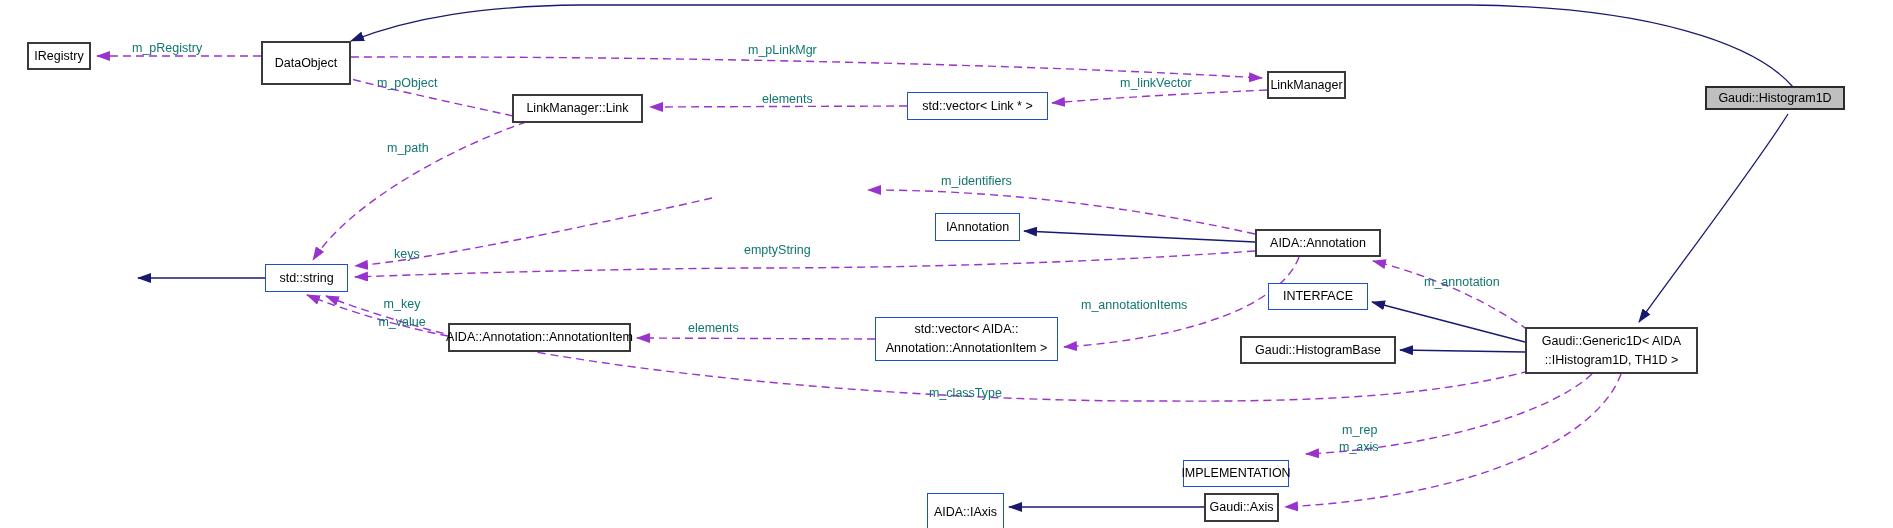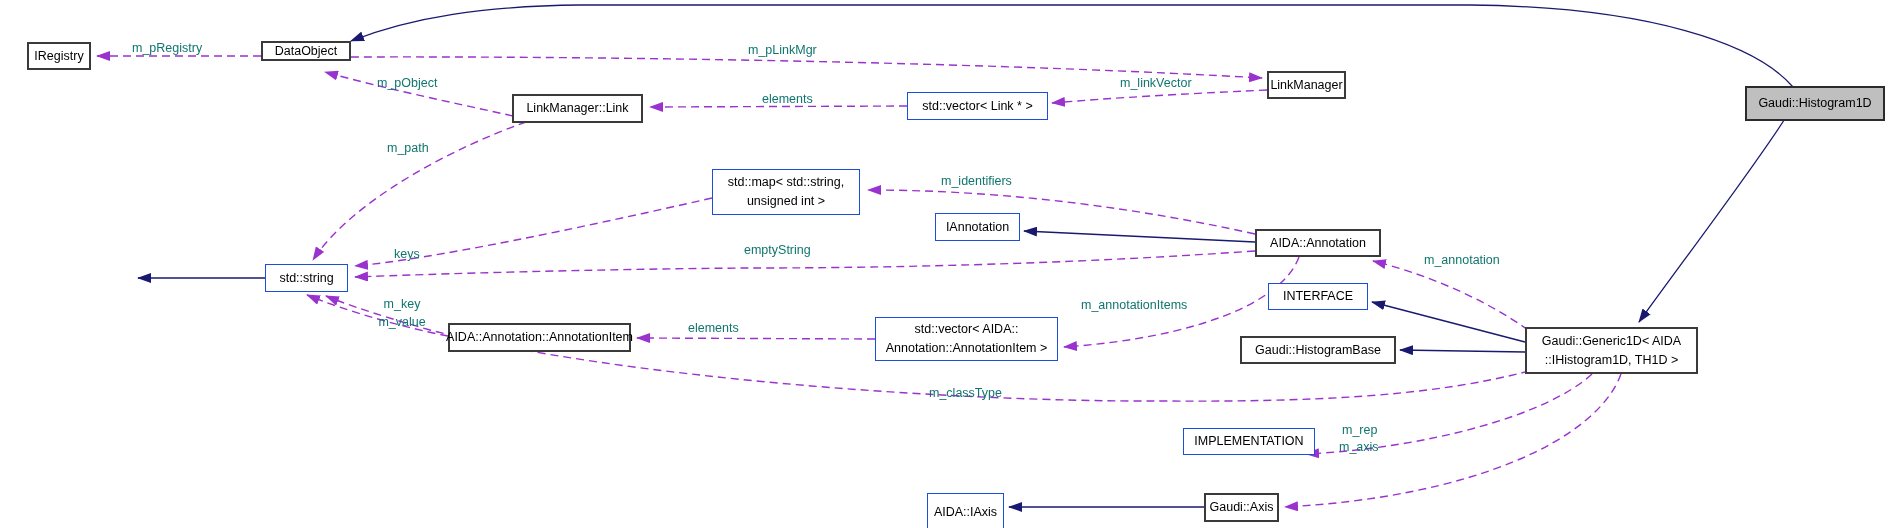--- a/index.html
+++ b/index.html
@@ -71,52 +71,50 @@
     <path class="edge-dashed" d="M 448,336 C 405,328 343,310 307,295" marker-end="url(#arrow-purple)"></path>
     <path class="edge-dashed" d="M 1529,371 C 1430,397 1310,402 1160,401 C 950,402 620,378 430,330 C 388,318 350,306 326,296" marker-end="url(#arrow-purple)"></path>
     <path class="edge-dashed" d="M 875,339 L 637,338" marker-end="url(#arrow-purple)"></path>
     <path class="edge-dashed" d="M 1299,257 C 1282,303 1195,338 1064,347" marker-end="url(#arrow-purple)"></path>
     <path class="edge-dashed" d="M 1528,330 C 1482,297 1422,273 1373,261" marker-end="url(#arrow-purple)"></path>
     <path class="edge-dashed" d="M 1592,374 C 1548,415 1428,448 1306,454" marker-end="url(#arrow-purple)"></path>
     <path class="edge-dashed" d="M 1621,374 C 1597,440 1472,497 1285,507" marker-end="url(#arrow-purple)"></path>
   </svg>
 
   <div class="node dark" style="left:27px;top:42px;width:64px;height:28px">IRegistry</div>
-  <div class="node dark" style="left:261px;top:41px;width:90px;height:20px">DataObject</div>
+  <div class="node dark" style="left:261px;top:41px;width:90px;height:44px">DataObject</div>
   <div class="node dark" style="left:512px;top:94px;width:131px;height:29px">LinkManager::Link</div>
   <div class="node" style="left:907px;top:92px;width:141px;height:28px">std::vector&lt; Link * &gt;</div>
   <div class="node dark" style="left:1267px;top:71px;width:79px;height:28px">LinkManager</div>
-  <div class="node selected" style="left:1745px;top:86px;width:140px;height:35px">Gaudi::Histogram1D</div>
-  <div class="node" style="left:712px;top:169px;width:148px;height:46px">std::map&lt; std::string,
-unsigned int &gt;</div>
+  <div class="node selected" style="left:1705px;top:86px;width:140px;height:24px">Gaudi::Histogram1D</div>
   <div class="node" style="left:935px;top:213px;width:85px;height:28px">IAnnotation</div>
   <div class="node dark" style="left:1255px;top:229px;width:126px;height:28px">AIDA::Annotation</div>
   <div class="node" style="left:265px;top:264px;width:83px;height:28px">std::string</div>
   <div class="node dark" style="left:448px;top:323px;width:183px;height:29px">AIDA::Annotation::AnnotationItem</div>
   <div class="node" style="left:875px;top:317px;width:183px;height:44px">std::vector&lt; AIDA::
 Annotation::AnnotationItem &gt;</div>
   <div class="node" style="left:1268px;top:283px;width:100px;height:27px">INTERFACE</div>
   <div class="node dark" style="left:1240px;top:336px;width:156px;height:28px">Gaudi::HistogramBase</div>
   <div class="node dark" style="left:1525px;top:327px;width:173px;height:47px">Gaudi::Generic1D&lt; AIDA
 ::IHistogram1D, TH1D &gt;</div>
-  <div class="node" style="left:1183px;top:428px;width:132px;height:27px">IMPLEMENTATION</div>
+  <div class="node" style="left:1183px;top:460px;width:106px;height:27px">IMPLEMENTATION</div>
   <div class="node" style="left:927px;top:493px;width:77px;height:38px">AIDA::IAxis</div>
   <div class="node dark" style="left:1204px;top:493px;width:75px;height:29px">Gaudi::Axis</div>
 
   <div class="edge-label" style="left:132px;top:40px">m_pRegistry</div>
   <div class="edge-label" style="left:748px;top:42px">m_pLinkMgr</div>
   <div class="edge-label" style="left:377px;top:75px">m_pObject</div>
   <div class="edge-label" style="left:1120px;top:75px">m_linkVector</div>
   <div class="edge-label" style="left:762px;top:91px">elements</div>
   <div class="edge-label" style="left:387px;top:140px">m_path</div>
   <div class="edge-label" style="left:941px;top:173px">m_identifiers</div>
   <div class="edge-label" style="left:394px;top:246px">keys</div>
   <div class="edge-label" style="left:744px;top:242px">emptyString</div>
   <div class="edge-label" style="left:378px;top:296px;width:48px">m_key
 m_value</div>
   <div class="edge-label" style="left:688px;top:320px">elements</div>
   <div class="edge-label" style="left:1081px;top:297px">m_annotationItems</div>
-  <div class="edge-label" style="left:1424px;top:252px">m_annotation</div>
+  <div class="edge-label" style="left:1424px;top:274px">m_annotation</div>
   <div class="edge-label" style="left:929px;top:385px">m_classType</div>
   <div class="edge-label" style="left:1342px;top:422px">m_rep</div>
   <div class="edge-label" style="left:1339px;top:439px">m_axis</div>
 
 </div>
 
 </body></html>

